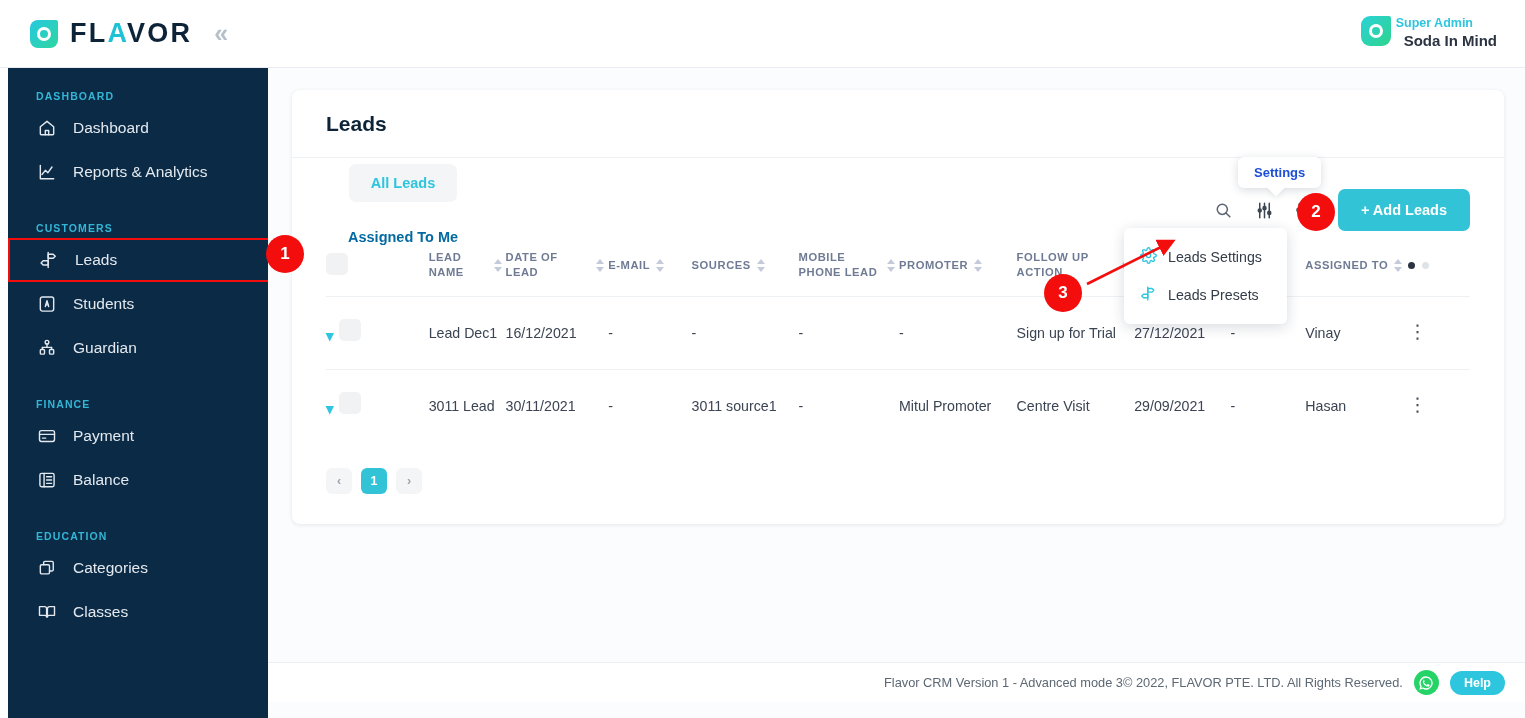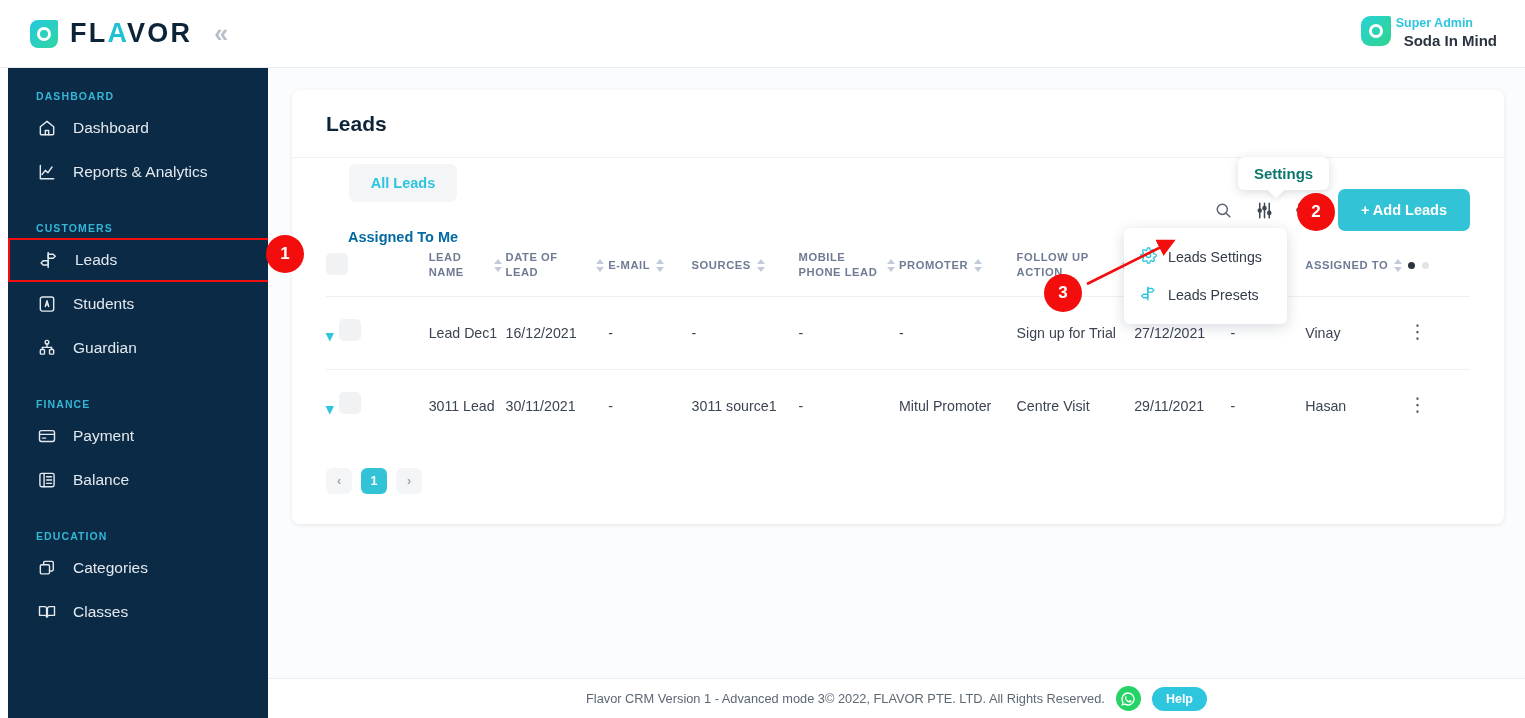--- a/index.html
+++ b/index.html
@@ -145,42 +145,42 @@
   .pager { display: flex; gap: 9px; padding: 26px 34px 30px 34px; }
   .pg {
     width: 26px; height: 26px; border-radius: 6px; background: #f3f5f7;
     display: flex; align-items: center; justify-content: center;
     font-size: 12.5px; color: #9aa3ae; cursor: pointer; font-weight: 700;
   }
   .pg.active { background: #32c4d6; color: #ffffff; }
 
   
   .footer {
-    position: absolute; left: 268px; bottom: 0; width: 1257px; height: 40px;
+    position: absolute; left: 268px; bottom: 16px; width: 1257px; height: 40px;
     background: #ffffff; border-top: 1px solid #eceff2;
-    display: flex; align-items: center; justify-content: center;
+    display: flex; align-items: center; justify-content: flex-end;
     padding: 0 20px 0 20px;
   }
   .footer-left { font-size: 12.8px; color: #5d6874; }
   .footer-right { display: flex; align-items: center; gap: 11px; }
   .copyright { font-size: 12.8px; color: #5d6874; }
   .wa {
     width: 25px; height: 25px; border-radius: 50%; background: #25d366;
     display: flex; align-items: center; justify-content: center; cursor: pointer;
   }
   .help-btn {
     background: #2ec5de; color: #ffffff; border-radius: 14px; padding: 5px 14px;
     font-size: 12.5px; font-weight: 600; cursor: pointer;
   }
 
   
   .tooltip {
     position: absolute; left: 1238px; top: 157px; background: #ffffff;
     border-radius: 6px; box-shadow: 0 2px 10px rgba(18,38,63,.17);
-    padding: 8px 16px; font-size: 15px; font-weight: 700; color: #0f766e;
+    padding: 8px 16px; font-size: 13px; font-weight: 700; color: #1d4ed8;
     z-index: 40;
   }
   .tooltip::after {
     content: ""; position: absolute; left: 32px; bottom: -6px;
     width: 12px; height: 12px; background: #ffffff; transform: rotate(45deg);
     box-shadow: 2px 2px 5px rgba(18,38,63,.07);
   }
   .menu {
     position: absolute; left: 1124px; top: 228px; width: 163px;
     background: #ffffff; border-radius: 6px;
@@ -508,21 +508,21 @@
                 <span class="cbox"></span>
               </td>
               <td></td>
               <td>3011 Lead</td>
               <td>30/11/2021</td>
               <td>-</td>
               <td>3011 source1</td>
               <td>-</td>
               <td>Mitul Promoter</td>
               <td>Centre Visit</td>
-              <td>29/11/2021</td>
+              <td>29/09/2021</td>
               <td>-</td>
               <td>Hasan</td>
               <td>
                 <span class="kebab">⋮</span>
               </td>
             </tr>
           </tbody>
         </table>
       </div>
 

